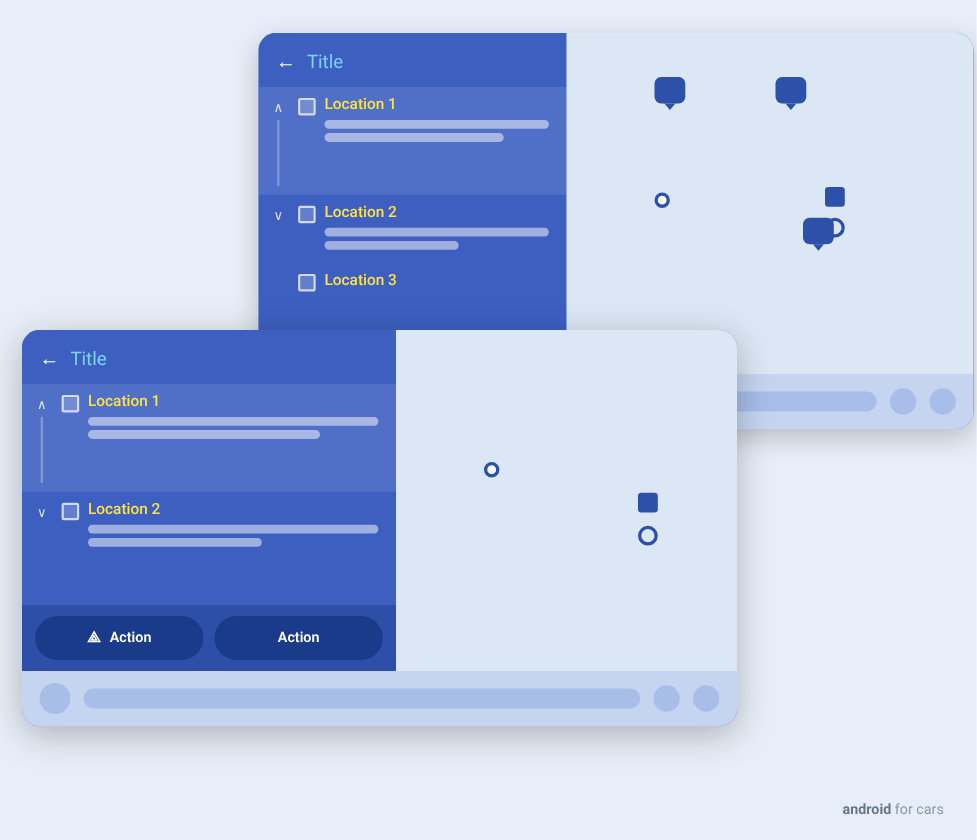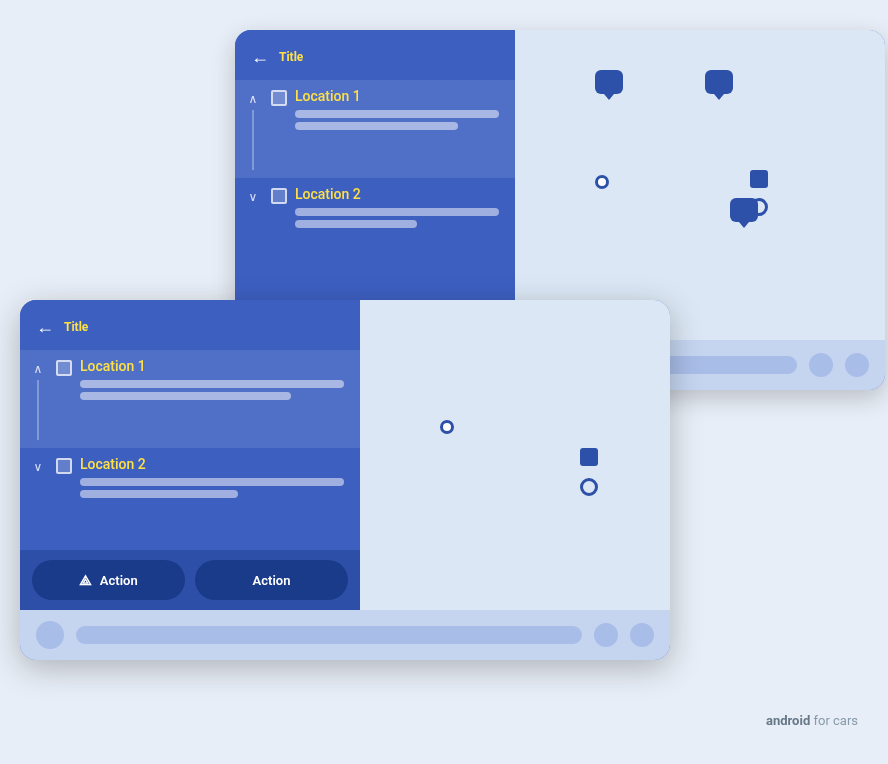--- a/index.html
+++ b/index.html
@@ -93,23 +93,23 @@
       color: white;
     }
 
     .back-arrow {
       color: white;
       font-size: 18px;
       cursor: pointer;
     }
 
     .panel-title {
-      color: #fde047;
-      font-size: 12px;
-      font-weight: 700;
+      color: #7dd3fc;
+      font-size: 17px;
+      font-weight: 400;
     }
 
     .location-item {
       padding: 8px 16px 8px 8px;
       display: flex;
       align-items: flex-start;
       gap: 8px;
       position: relative;
     }
 
@@ -296,21 +296,21 @@
       cursor: pointer;
     }
 
     .action-icon {
       font-size: 14px;
     }
 
     
     .brand-text {
       position: absolute;
-      bottom: 36px;
+      bottom: 20px;
       right: 30px;
       font-size: 13px;
       color: #8899aa;
     }
 
     .brand-text strong {
       font-weight: 700;
       color: #667788;
     }
 
@@ -377,20 +377,29 @@
         <span class="chevron">∨</span>
       </div>
       <div class="checkbox-square"></div>
       <div class="location-content">
         <div class="location-name">Location 2</div>
         <div class="detail-bar full"></div>
         <div class="detail-bar shorter"></div>
       </div>
     </div>
 
+    <div class="location-item">
+      <div class="chevron-col">
+        <span class="chevron"></span>
+      </div>
+      <div class="checkbox-square"></div>
+      <div class="location-content">
+        <div class="location-name">Location 3</div>
+      </div>
+    </div>
   </div>
 
   <div class="map-area">
 
     <div style="position:absolute; top:40px; left:80px;">
       <div class="map-pin-bubble"></div>
     </div>
     <div style="position:absolute; top:40px; left:190px;">
       <div class="map-pin-bubble"></div>
     </div>

